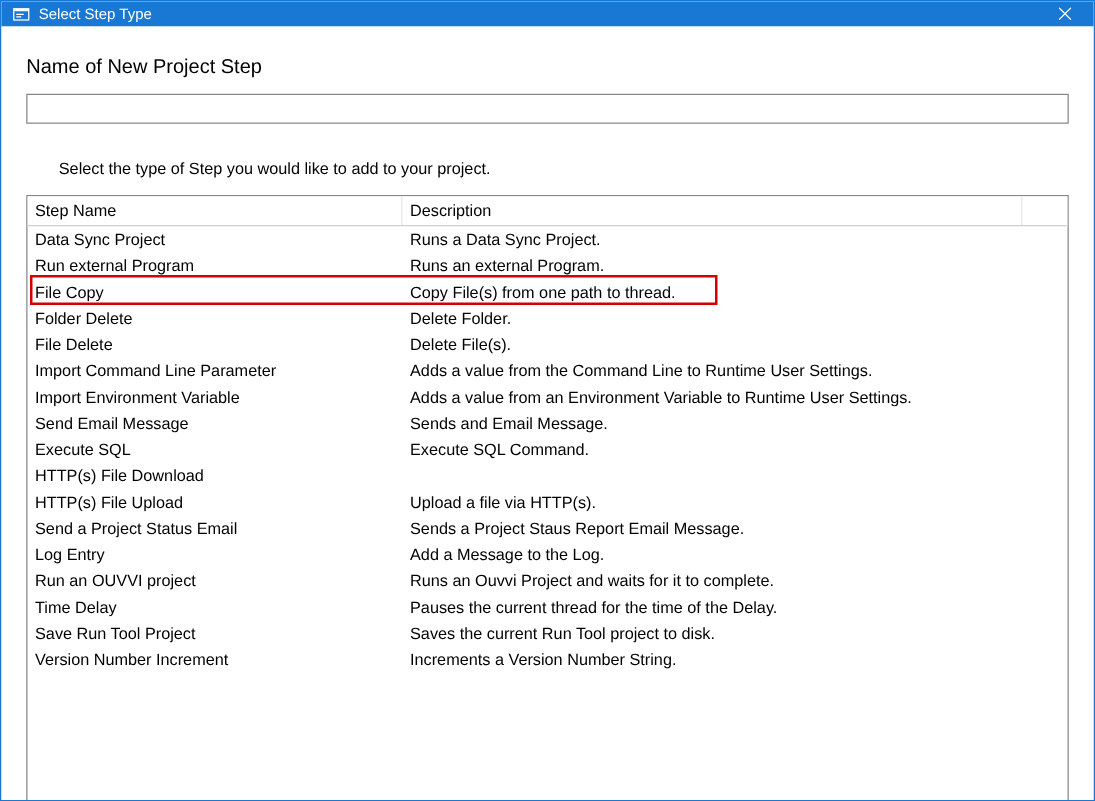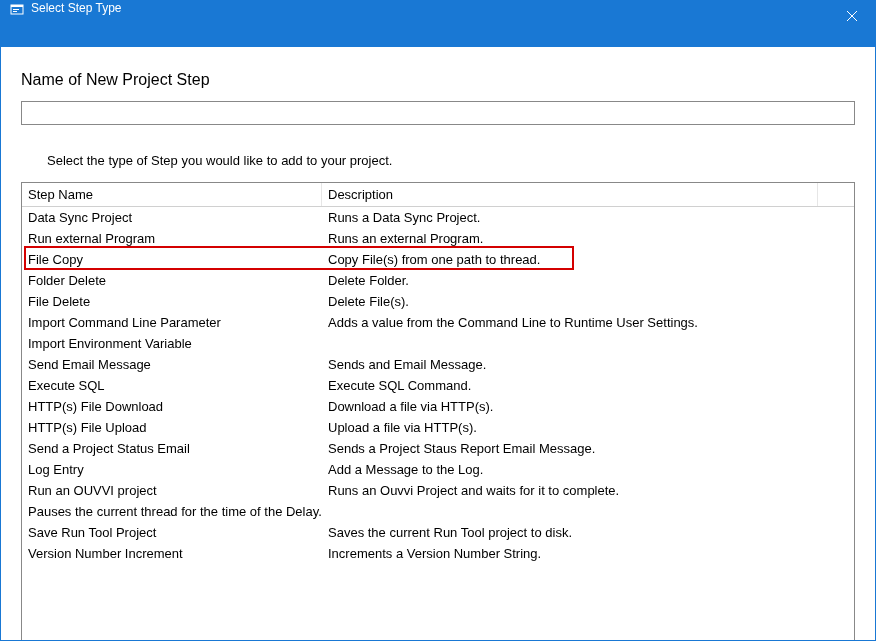--- a/index.html
+++ b/index.html
@@ -8,23 +8,23 @@
       font-size: 13px;
       background: #fff;
       width: 876px;
       height: 641px;
       overflow: hidden;
       border: 1px solid #1978d4;
     }
     .titlebar {
       background: #1978d4;
       color: #fff;
-      height: 46px;
-      display: flex;
-      align-items: flex-start;
+      height: 20px;
+      display: flex;
+      align-items: center;
       padding: 0 0 0 8px;
       position: relative;
     }
     .titlebar-icon {
       width: 16px; height: 16px;
       margin-right: 6px;
       display: inline-flex;
       align-items: center;
       justify-content: center;
     }
@@ -173,50 +173,51 @@
         <div class="list-row">
           <div class="cell-name">File Delete</div>
           <div class="cell-desc">Delete File(s).</div>
         </div>
         <div class="list-row">
           <div class="cell-name">Import Command Line Parameter</div>
           <div class="cell-desc">Adds a value from the Command Line to Runtime User Settings.</div>
         </div>
         <div class="list-row">
           <div class="cell-name">Import Environment Variable</div>
+          <div class="cell-desc">Adds a value from an Environment Variable to Runtime User Settings.</div>
         </div>
         <div class="list-row">
           <div class="cell-name">Send Email Message</div>
           <div class="cell-desc">Sends and Email Message.</div>
         </div>
         <div class="list-row">
           <div class="cell-name">Execute SQL</div>
           <div class="cell-desc">Execute SQL Command.</div>
         </div>
         <div class="list-row">
           <div class="cell-name">HTTP(s) File Download</div>
-          <div class="cell-desc">Download a file via HTTP(s).</div>
         </div>
         <div class="list-row">
           <div class="cell-name">HTTP(s) File Upload</div>
           <div class="cell-desc">Upload a file via HTTP(s).</div>
         </div>
         <div class="list-row">
           <div class="cell-name">Send a Project Status Email</div>
           <div class="cell-desc">Sends a Project Staus Report Email Message.</div>
         </div>
         <div class="list-row">
           <div class="cell-name">Log Entry</div>
           <div class="cell-desc">Add a Message to the Log.</div>
         </div>
         <div class="list-row">
           <div class="cell-name">Run an OUVVI project</div>
           <div class="cell-desc">Runs an Ouvvi Project and waits for it to complete.</div>
         </div>
         <div class="list-row">
+          <div class="cell-name">Time Delay</div>
           <div class="cell-desc">Pauses the current thread for the time of the Delay.</div>
         </div>
         <div class="list-row">
           <div class="cell-name">Save Run Tool Project</div>
           <div class="cell-desc">Saves the current Run Tool project to disk.</div>
         </div>
         <div class="list-row">
           <div class="cell-name">Version Number Increment</div>
           <div class="cell-desc">Increments a Version Number String.</div>
         </div>

